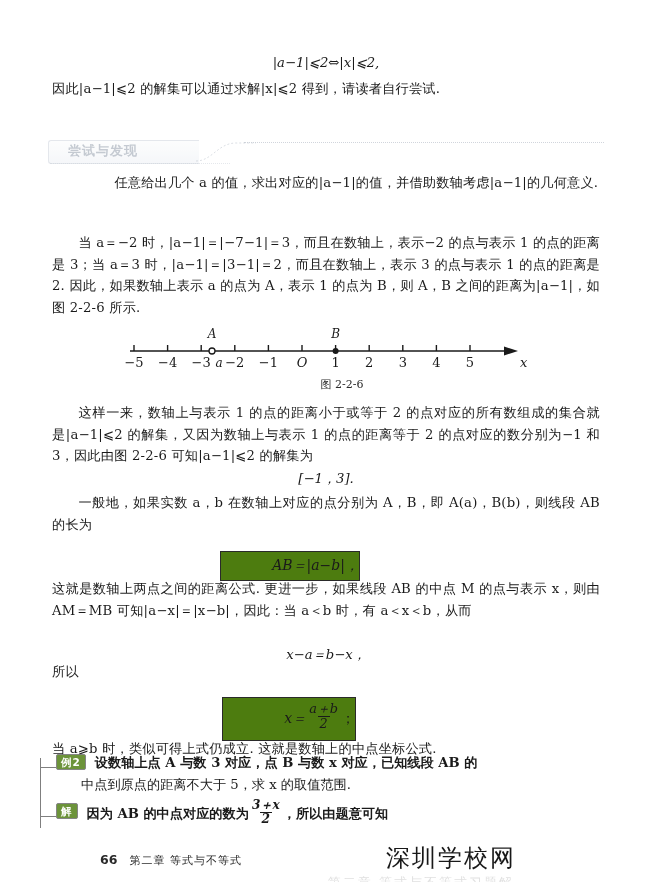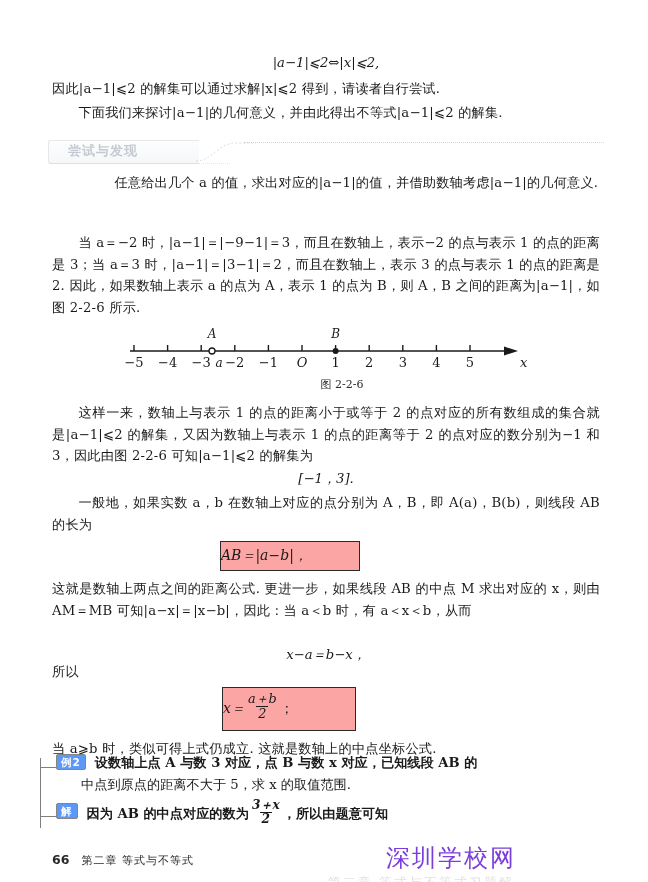--- a/index.html
+++ b/index.html
@@ -124,26 +124,27 @@
     width: 548px;
     text-align: center;
     font-size: 11px;
     color: #2a2a2a;
   }
 
   
   .formula-box {
     position: absolute;
     border: 1px solid #2a2a2a;
-    background: #fca5a5;
+    background: #4d7c0f;
     box-sizing: border-box;
     display: flex;
     align-items: center;
-    justify-content: flex-start;
+    justify-content: flex-end;
     font-size: 14px;
+    margin-top: 10px;
   }
 
   
   .frac {
     display: inline-flex;
     flex-direction: column;
     align-items: center;
     vertical-align: middle;
     margin: 0 1px;
     position: relative;
@@ -189,21 +190,21 @@
     border-bottom: 1px solid #7f7f7f;
     flex: 0 0 auto;
     margin-top: 7px;
   }
   .badge {
     flex: 0 0 auto;
     display: inline-block;
     font-size: 10.5px;
     font-weight: bold;
     color: #ffffff;
-    background: #3b82f6;
+    background: #4d7c0f;
     border: 1px solid #6b6b6b;
     border-radius: 2px;
     padding: 1px 4px;
     line-height: 12px;
     margin-top: 2px;
     letter-spacing: 1px;
     font-family: "DejaVu Sans", "Liberation Sans", sans-serif;
     opacity: 0.82;
   }
   .ex-text {
@@ -227,32 +228,33 @@
     top: 852px;
     display: flex;
     align-items: baseline;
     gap: 12px;
   }
   .folio {
     font-size: 12.5px;
     font-weight: bold;
     color: #2a2a2a;
     font-family: "DejaVu Sans", "Liberation Sans", sans-serif;
+    margin-left: 48px;
   }
   .chapter-line {
     font-size: 11px;
     color: #2a2a2a;
     letter-spacing: 1px;
   }
   .watermark {
     position: absolute;
     right: 6px;
     top: 842px;
     font-size: 24px;
-    color: #6d28d9;
+    color: #000000;
     letter-spacing: 2px;
     font-family: "DejaVu Serif", "Liberation Serif", serif;
     opacity: 0.9;
     white-space: nowrap;
   }
   .watermark-sub {
     position: absolute;
     right: 8px;
     top: 874px;
     font-size: 13px;
@@ -270,40 +272,37 @@
 <div class="page">
 
   <div class="body-col" style="top:52px;">
     <div class="centered math">|a−1|⩽2⇔|x|⩽2,</div>
   </div>
 
   <div class="body-col" style="top:78px;">
     <p class="para">因此|a−1|⩽2 的解集可以通过求解|x|⩽2 得到，请读者自行尝试.</p>
   </div>
 
-  <div class="body-col" style="top:102px;">
-    <p class="para indent">下面我们来探讨|a−1|的几何意义，并由此得出不等式|a−1|⩽2 的解集.</p>
-  </div>
 
   <div class="discover-wrap">
     <div class="discover-tab"></div>
     <div class="discover-label">尝试与发现</div>
     <svg class="discover-curve" viewBox="0 0 60 24">
       <path d="M0 21 C 16 21, 22 3, 40 3 L 60 3" fill="none" stroke="#b9c0ca" stroke-width="1" stroke-dasharray="2 2"></path>
     </svg>
     <div class="discover-rule"></div>
     <div class="discover-underrule"></div>
   </div>
 
   <div class="body-col" style="left:88px; width:512px; top:172px;">
     <p class="para indent">任意给出几个 a 的值，求出对应的|a−1|的值，并借助数轴考虑|a−1|的几何意义.</p>
   </div>
 
   <div class="body-col" style="top:232px;">
-    <p class="para indent">当 a＝−2 时，|a−1|＝|−9−1|＝3，而且在数轴上，表示−2 的点与表示 1 的点的距离是 3；当 a＝3 时，|a−1|＝|3−1|＝2，而且在数轴上，表示 3 的点与表示 1 的点的距离是 2. 因此，如果数轴上表示 a 的点为 A，表示 1 的点为 B，则 A，B 之间的距离为|a−1|，如图 2-2-6 所示.</p>
+    <p class="para indent">当 a＝−2 时，|a−1|＝|−7−1|＝3，而且在数轴上，表示−2 的点与表示 1 的点的距离是 3；当 a＝3 时，|a−1|＝|3−1|＝2，而且在数轴上，表示 3 的点与表示 1 的点的距离是 2. 因此，如果数轴上表示 a 的点为 A，表示 1 的点为 B，则 A，B 之间的距离为|a−1|，如图 2-2-6 所示.</p>
   </div>
 
   <div class="figure">
     <svg width="548" height="50" viewBox="0 0 548 50">
 
       <line x1="78" y1="26" x2="452" y2="26" stroke="#1a1a1a" stroke-width="1.6"></line>
 
       <polygon points="452,21.5 466,26 452,30.5" fill="#1a1a1a"></polygon>
 
       <g stroke="#1a1a1a" stroke-width="1.4">
@@ -355,21 +354,21 @@
 
   <div class="body-col" style="top:492px;">
     <p class="para indent">一般地，如果实数 a，b 在数轴上对应的点分别为 A，B，即 A(a)，B(b)，则线段 AB 的长为</p>
   </div>
 
   <div class="formula-box" style="left:220px; top:541px; width:140px; height:30px;">
     <span class="math">AB＝|a−b|，</span>
   </div>
 
   <div class="body-col" style="top:578px;">
-    <p class="para">这就是数轴上两点之间的距离公式. 更进一步，如果线段 AB 的中点 M 求出对应的 x，则由 AM＝MB 可知|a−x|＝|x−b|，因此：当 a＜b 时，有 a＜x＜b，从而</p>
+    <p class="para">这就是数轴上两点之间的距离公式. 更进一步，如果线段 AB 的中点 M 的点与表示 x，则由 AM＝MB 可知|a−x|＝|x−b|，因此：当 a＜b 时，有 a＜x＜b，从而</p>
   </div>
 
   <div class="body-col" style="top:644px;">
     <div class="centered math">x−a＝b−x，</div>
   </div>
 
   <div class="body-col" style="top:661px;">
     <p class="para">所以</p>
   </div>
 

